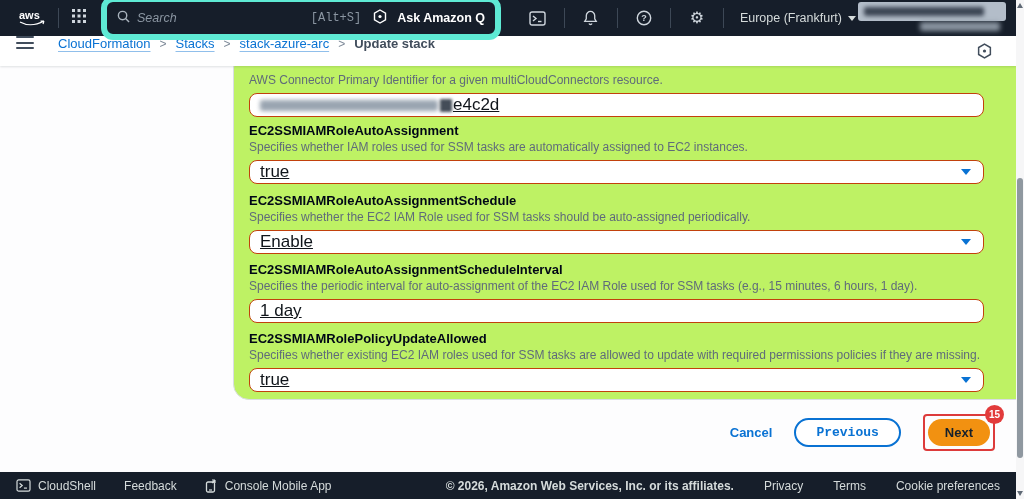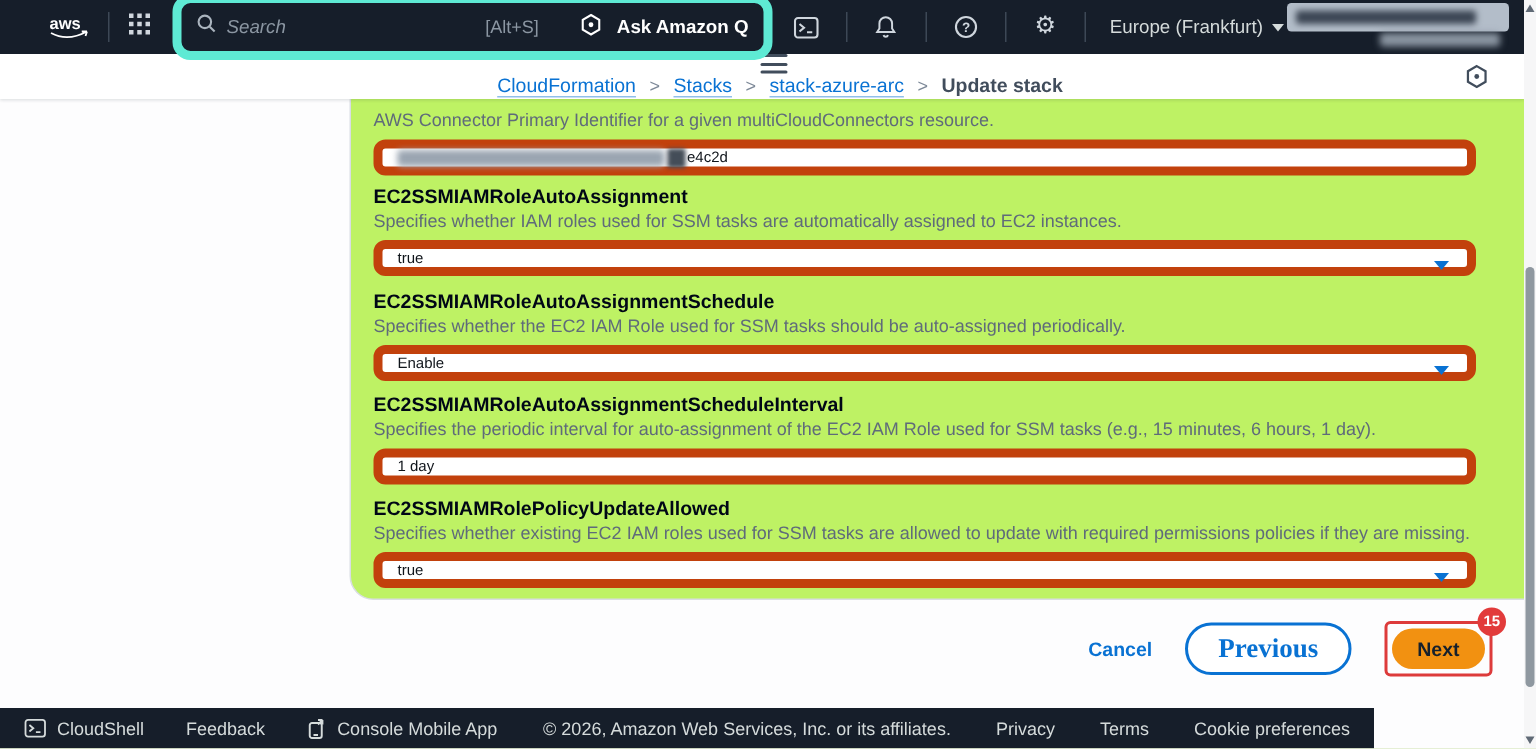--- a/index.html
+++ b/index.html
@@ -2,75 +2,75 @@
 <html><head>
 <meta charset="utf-8">
 <style>
   * { margin:0; padding:0; box-sizing:border-box; }
   html,body { background:#e8e8e8; }
   body { font-family:"Liberation Sans","DejaVu Sans",sans-serif; }
   .screen { position:relative; width:1024px; height:499px; background:#fdfdfe; overflow:hidden; }
 
   
   .topnav { position:absolute; left:0; top:0; width:1016px; height:36px; background:#161e2a; display:flex; align-items:center; z-index:5; }
-  .topnav .logo { margin-left:28px; width:38px; display:flex; justify-content:center;text-decoration:underline; }
+  .topnav .logo { margin-left:14px; width:38px; display:flex; justify-content:center;text-decoration:underline; }
   .nav-vsep { width:1px; height:20px; background:#3d4856; margin:0 6px; }
   .grid-icon { margin:0 6px; cursor:pointer; }
   .search-pill { margin-left:8px; width:400px; height:24px; border:6px solid #5eead4; border-radius:12px; display:flex; align-items:center; padding:16px 10px; color:#8b96a2; cursor:text; }
   .search-pill .ph { font-style:italic; font-size:12.5px; margin-left:7px; flex:1; }
-  .search-pill .shortcut { font-size:12px; margin-right:28px; }
+  .search-pill .shortcut { font-size:12px; margin-right:12px;font-family:Liberation Mono, monospace; }
   .askq { display:flex; align-items:center; gap:10px; color:#fff; font-weight:bold; font-size:12.5px; cursor:pointer; }
   .nav-right { position:absolute; right:160px; top:0; height:36px; display:flex; align-items:center; gap:0; }
   .nav-ic { width:40px; height:36px; display:flex; align-items:center; justify-content:center; cursor:pointer; }
   .gear-glyph { color:#cfd6dd; font-size:16px; line-height:1; }
   .region { display:flex; align-items:center; gap:6px; color:#d5dbdb; font-size:12.5px; margin-left:10px; cursor:pointer; white-space:nowrap; }
   .caret-dn { width:0; height:0; border-left:4px solid transparent; border-right:4px solid transparent; border-top:5px solid #d5dbdb; }
 
   
   .account-redact { position:absolute; right:10px; top:2px; width:148px; height:19px; background:#b3bdc9; border-radius:3px; overflow:hidden; display:flex; align-items:center; padding:0 6px; cursor:pointer; }
   .account-redact .blob { height:9px; background:#3c4654; border-radius:2px; filter:blur(2px); }
   .account-redact2 { position:absolute; right:16px; top:22px; width:80px; height:11px; display:flex; }
   .account-redact2 .blob { width:100%; height:9px; background:#8b96a2; border-radius:2px; filter:blur(2.5px); }
 
   
-  .crumbrow { position:absolute; left:0; top:36px; width:1016px; height:30px; background:#fff; display:flex; align-items:center; box-shadow:0 1px 2px rgba(0,28,36,.12); z-index:4;flex-direction:column; }
+  .crumbrow { position:absolute; left:0; top:36px; width:1016px; height:30px; background:#fff; display:flex; align-items:flex-start; box-shadow:0 1px 2px rgba(0,28,36,.12); z-index:4; }
   .hamburger { margin-left:16px; width:18px; height:13px; display:flex; flex-direction:column; justify-content:space-between; cursor:pointer; }
   .hamburger div { height:2px; background:#414d5c; border-radius:1px; }
   .crumbs { display:flex; align-items:center; gap:9px; margin-left:24px; font-size:13px; }
   .crumb-link { color:#0972d3; text-decoration:underline; text-decoration-color:rgba(9,114,211,.45); text-underline-offset:3px; cursor:pointer; }
   .crumb-sep { color:#7d8998; font-size:12px; }
   .crumb-cur { color:#414d5c; font-weight:bold; }
   .qpanel-btn { position:absolute; right:24px; top:7px; cursor:pointer; }
 
   
   .content { position:absolute; left:0; top:66px; width:1016px; height:406px; background:#fdfdfe; overflow:hidden; }
   .card { position:absolute; left:233px; top:-14px; width:836px; height:348px; background:#bef264; border:1px solid #d9dde3; border-radius:16px; }
   .field { position:absolute; left:15px; width:735px; }
   .f-label { font-size:13px; font-weight:bold; color:#000716; line-height:16px; }
   .f-desc { font-size:12px; color:#5f6b7a; line-height:14px; margin-top:1px; }
-  .control { margin-top:6px; height:24px; border:6px solid #c2410c; border-radius:8px; background:#fff; display:flex; align-items:center; padding:0 10px; font-size:10px; color:#0f141a; cursor:pointer; position:relative; }
+  .control { margin-top:6px; height:24px; border:1px solid #c2410c; border-radius:8px; background:#fff; display:flex; align-items:center; padding:0 10px; font-size:17px; color:#0f141a; cursor:pointer; position:relative;text-decoration:underline; }
   .control.text-input { cursor:text; }
   .sel-caret { position:absolute; right:12px; top:8px; width:0; height:0; border-left:5px solid transparent; border-right:5px solid transparent; border-top:6px solid #0972d3; }
   .redact-inline { display:inline-block; width:178px; height:11px; background:#9aa5b1; border-radius:2px; filter:blur(2px); margin-right:2px; }
   .redact-inline-dark { display:inline-block; width:12px; height:13px; background:#444d58; border-radius:1px; filter:blur(1.5px); margin-right:1px; }
 
   
   .actions { position:absolute; right:21px; top:346px; display:flex; align-items:center; gap:22px; height:40px; }
   .cancel-link { color:#0972d3; font-weight:bold; font-size:13px; cursor:pointer; }
-  .btn-prev { background:#fff; border:2px solid #0972d3; color:#0972d3; font-weight:bold; font-size:18px; border-radius:20px; padding:5px 20px; cursor:pointer; font-family:Liberation Serif, serif; }
+  .btn-prev { background:#fff; border:2px solid #0972d3; color:#0972d3; font-weight:bold; font-size:13px; border-radius:20px; padding:5px 20px; cursor:pointer; font-family:Liberation Mono, monospace; }
   .annot { position:relative; border:2px solid #dd3b3b; border-radius:4px; padding:3px; }
   .btn-next { background:#f29111; border:none; color:#16202c; font-weight:bold; font-size:13px; border-radius:20px; padding:6px 17px; cursor:pointer; font-family:inherit; }
   .annot-badge { position:absolute; top:-11px; right:-11px; width:19px; height:19px; border-radius:50%; background:#e23b3b; color:#fff; font-size:10px; font-weight:bold; display:flex; align-items:center; justify-content:center; }
 
   
-  .footer { position:absolute; left:0; top:472px; width:916px; height:27px; background:#161e2a; display:flex; align-items:center; justify-content:space-between; padding:0 16px; z-index:5; }
+  .footer { position:absolute; left:0; top:472px; width:1016px; height:27px; background:#161e2a; display:flex; align-items:center; justify-content:space-between; padding:0 16px; z-index:5; }
   .foot-left, .foot-right { display:flex; align-items:center; }
   .foot-item { display:flex; align-items:center; gap:7px; color:#d5dbdb; font-size:12px; cursor:pointer; margin-right:28px; white-space:nowrap; }
   .foot-right .foot-item { margin-right:0; margin-left:30px; }
-  .foot-copy { color:#d5dbdb; font-size:12px; }
+  .foot-copy { color:#d5dbdb; font-size:12px;font-weight:bold; }
 
   
   .scrollbar { position:absolute; right:0; top:0; width:8px; height:499px; background:#f6f6f7; z-index:10; }
   .sb-up { position:absolute; top:3px; left:1px; width:0; height:0; border-left:3px solid transparent; border-right:3px solid transparent; border-bottom:5px solid #606a76; }
   .sb-dn { position:absolute; bottom:3px; left:1px; width:0; height:0; border-left:3px solid transparent; border-right:3px solid transparent; border-top:5px solid #606a76; }
   .sb-thumb { position:absolute; left:1px; top:178px; width:6px; height:280px; background:#8f98a0; border-radius:3px; cursor:grab; }
 </style>
 </head>
 <body>
 

